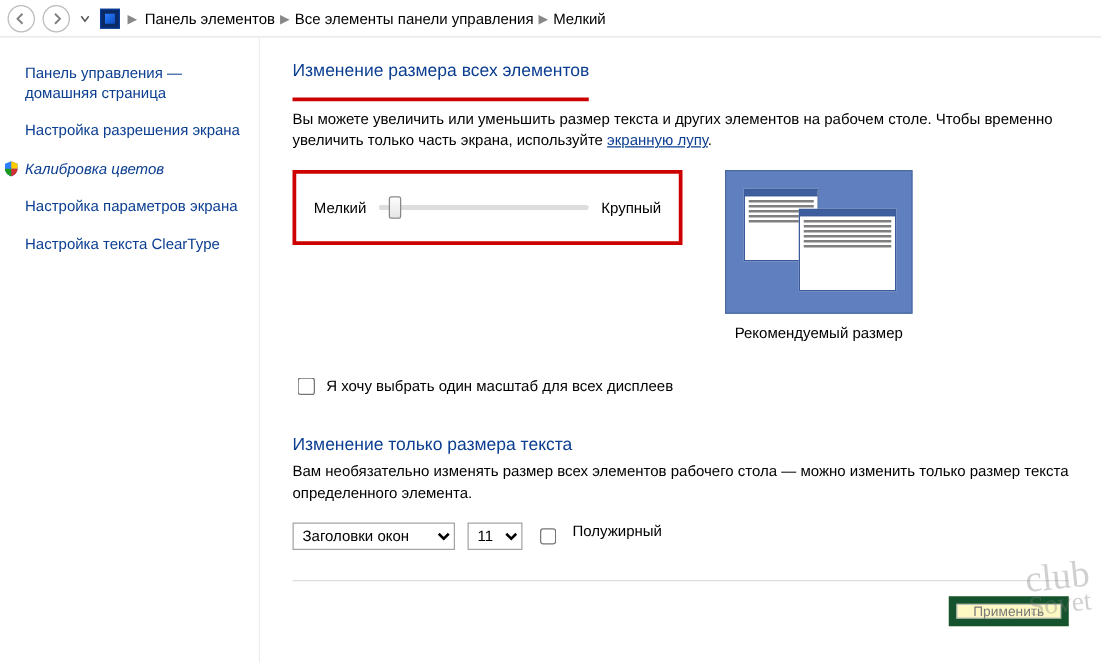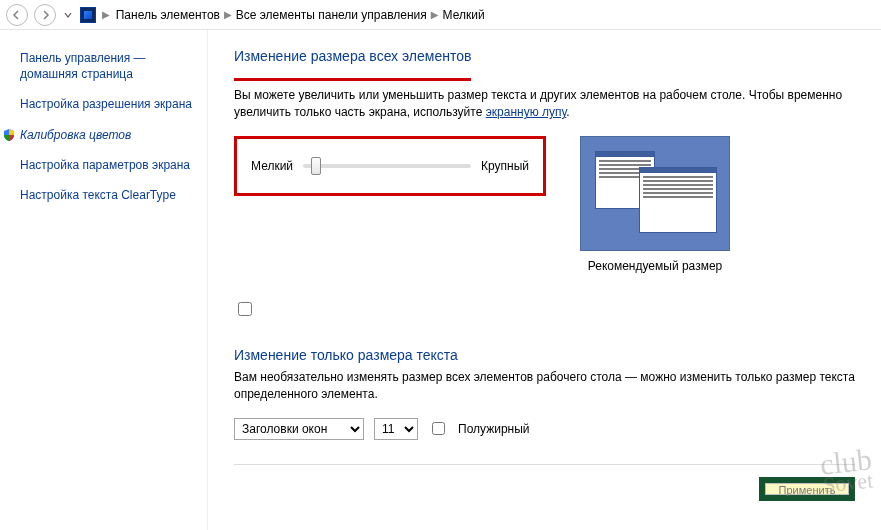--- a/index.html
+++ b/index.html
@@ -141,21 +141,21 @@
   .preview-caption { margin-top: 8px; }
   .checkbox-row {
     margin-top: 26px;
     display: flex; align-items: center; gap: 6px;
   }
   .checkbox-row input[type=checkbox] { width: 14px; height: 14px; cursor: pointer; }
   .section2 { margin-top: 28px; }
   .heading2 { color: #0b3e91; font-size: 14px; margin-bottom: 6px; }
   .controls-row {
     margin-top: 14px;
-    display: flex; align-items: center; gap: 10px;
+    display: flex; gap: 10px;
   }
   select.combo {
     font-family: inherit; font-size: 12px;
     border: 1px solid #a5a5a5;
     padding: 2px 3px;
     background: #fff;
     cursor: pointer;
   }
   .combo.wide { width: 130px; }
   .combo.narrow { width: 44px; }
@@ -275,20 +275,21 @@
                 <div class="ln"></div>
               </div>
           </div>
         </div>
         <div class="preview-caption" data-bind="main.preview_caption">Рекомендуемый размер</div>
       </div>
     </div>
 
     <div class="checkbox-row">
       <input type="checkbox" style="">
+      <label data-bind="main.checkbox_label">Я хочу выбрать один масштаб для всех дисплеев</label>
     </div>
 
     <div class="section2">
       <div class="heading2" data-bind="main.section2.heading">Изменение только размера текста</div>
       <div class="desc" data-bind="main.section2.desc">Вам необязательно изменять размер всех элементов рабочего стола — можно изменить только размер текста определенного элемента.</div>
       <div class="controls-row">
         <select class="combo wide">
           <option data-bind="main.section2.element_select">Заголовки окон</option>
         </select>
         <select class="combo narrow">

